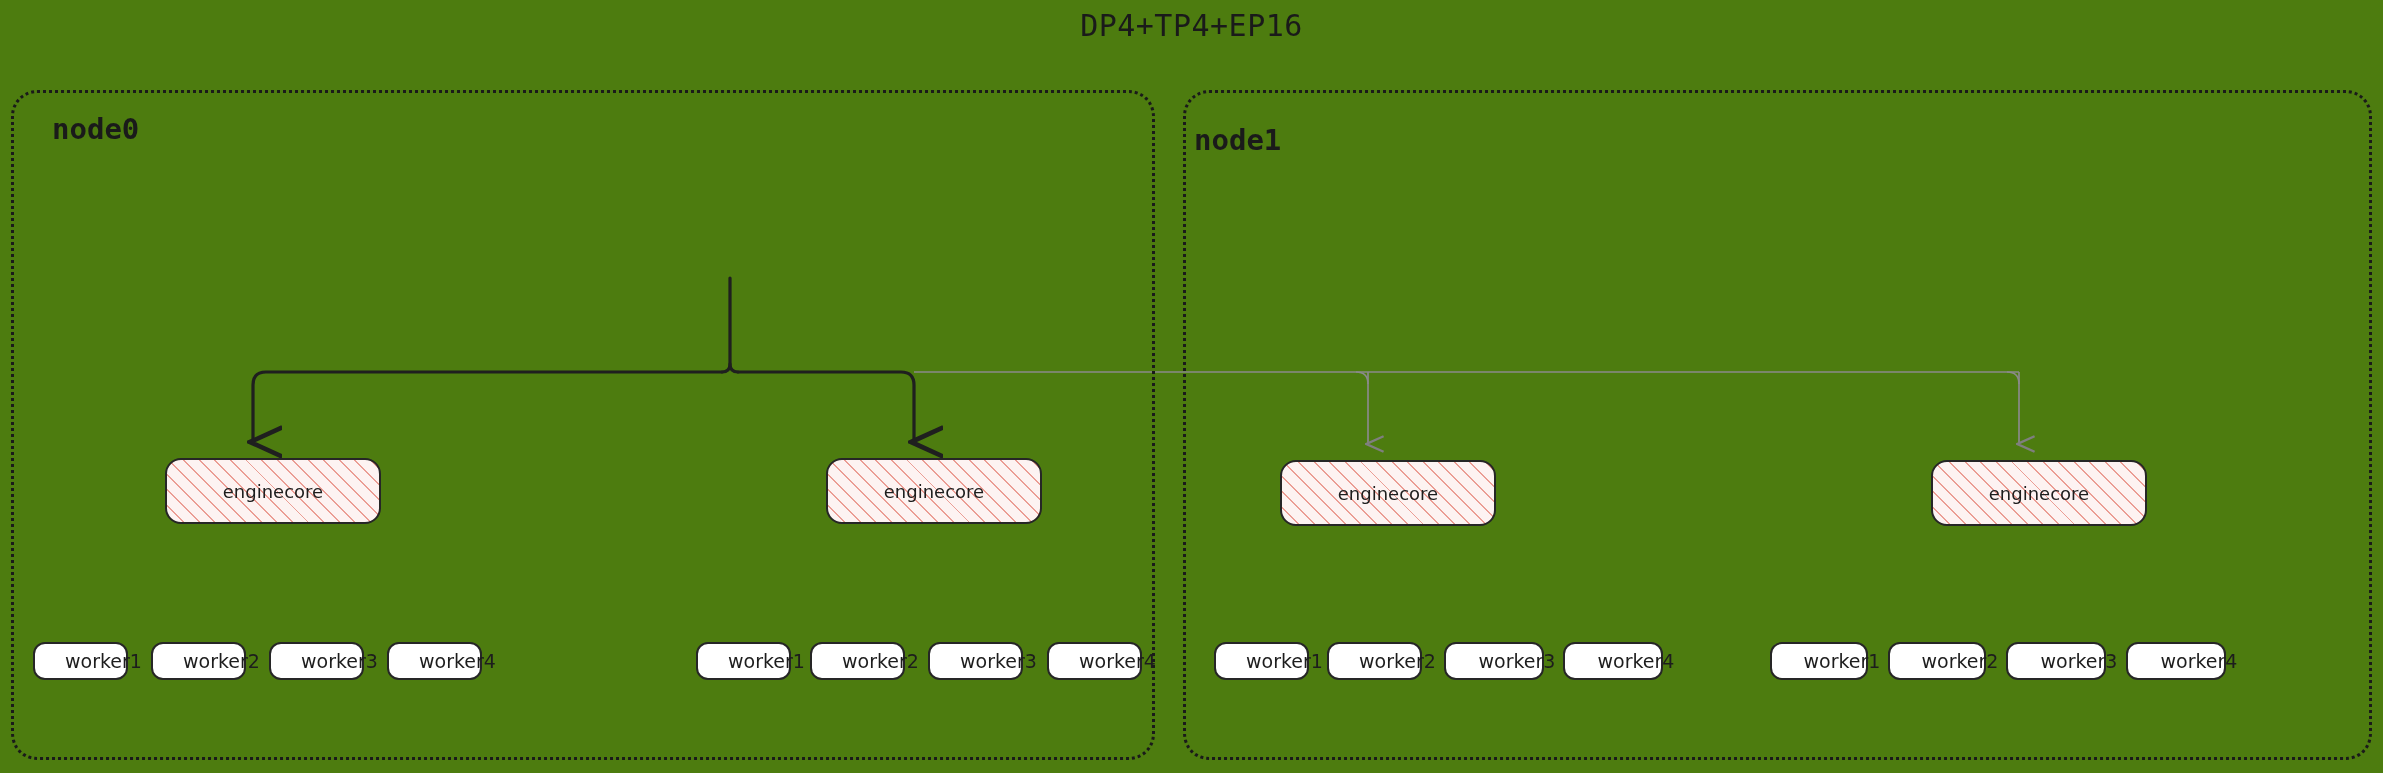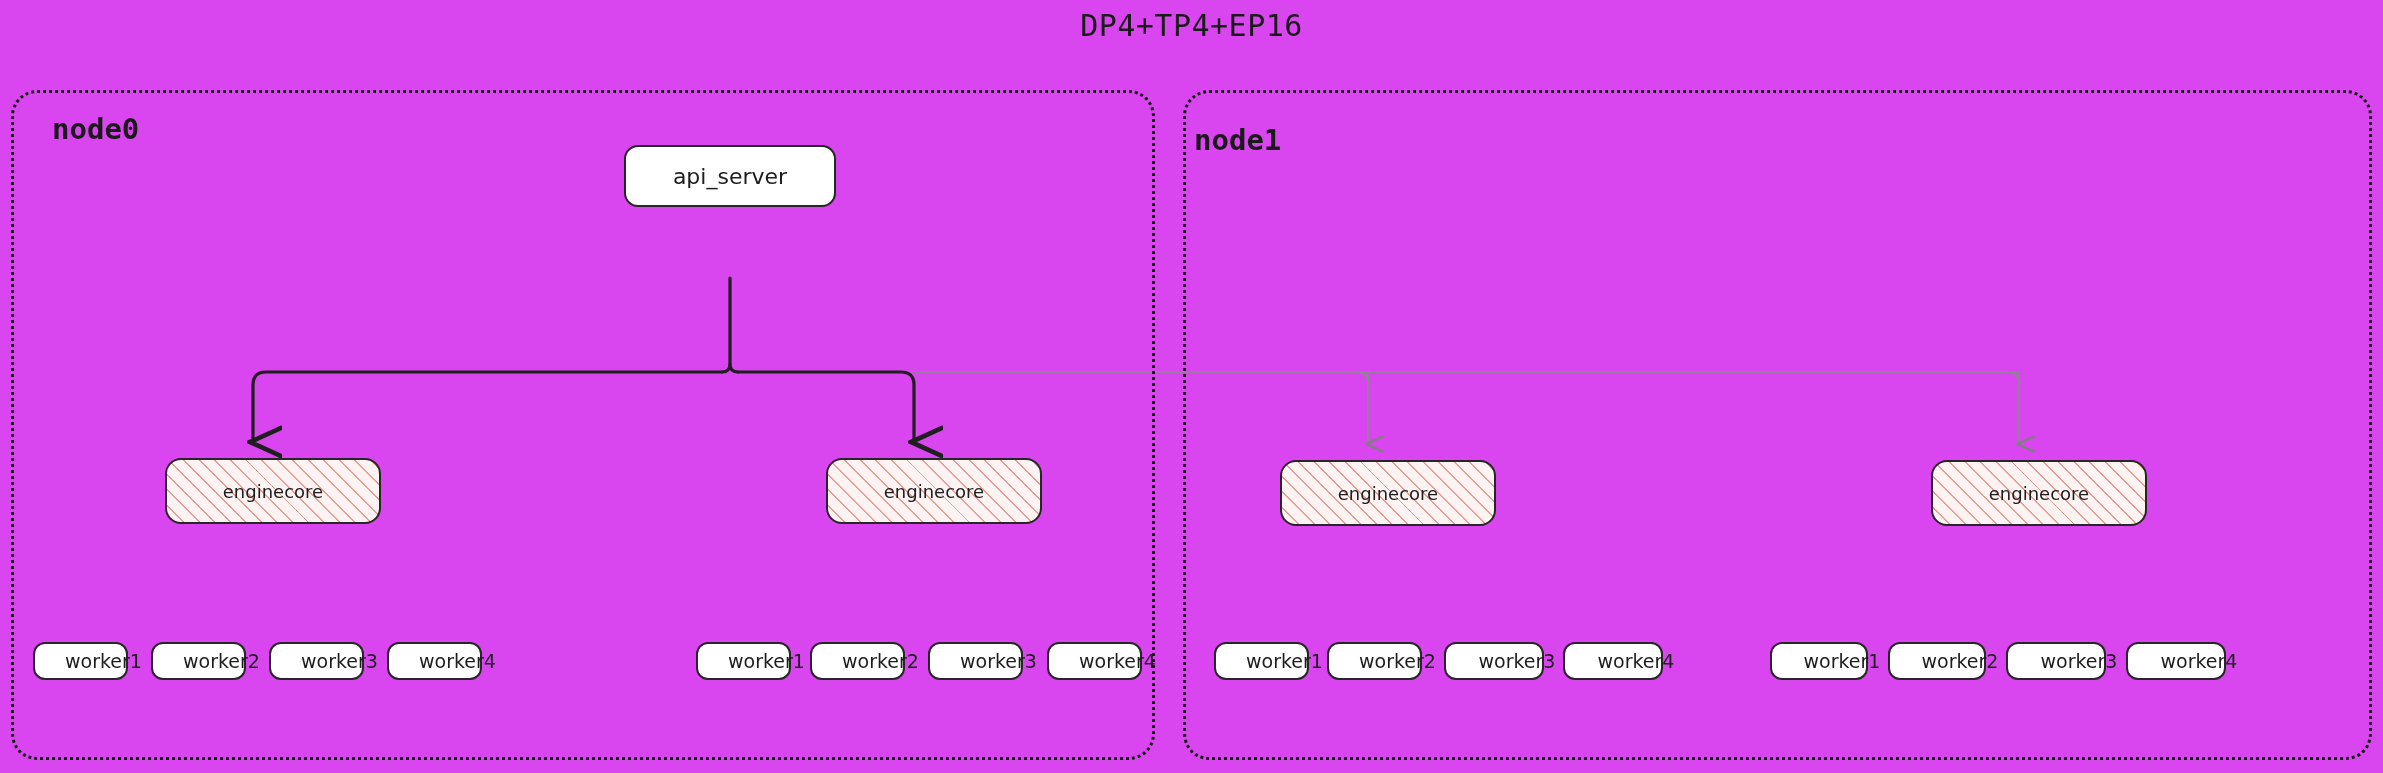--- a/index.html
+++ b/index.html
@@ -7,21 +7,21 @@
     padding: 0;
     background: #ffffff;
   }
   body {
     font-family: "DejaVu Sans", sans-serif;
   }
   #canvas {
     position: relative;
     width: 2383px;
     height: 773px;
-    background: #d946ef;
+    background: #4d7c0f;
     overflow: hidden;
   }
 
   
   #diagram-title {
     position: absolute;
     left: 0;
     top: 8px;
     width: 2383px;
     text-align: center;
@@ -150,23 +150,20 @@
     <path d="M 1368 372 L 1368 444" fill="none" stroke="#8a8a8a" stroke-width="1.7" marker-end="url(#arrow-light)"></path>
     <path d="M 1356 372 Q 1368 372 1368 384" fill="none" stroke="#8a8a8a" stroke-width="1.7" fill-opacity="0"></path>
 
     <path d="M 2019 372 L 2019 444" fill="none" stroke="#8a8a8a" stroke-width="1.7" marker-end="url(#arrow-light)"></path>
     <path d="M 2007 372 Q 2019 372 2019 384" fill="none" stroke="#8a8a8a" stroke-width="1.7" fill-opacity="0"></path>
   </svg>
 
   <div class="node-container" style="left:11px; top:90px; width:1144px; height:670px;"></div>
   <div class="node-label" style="left:52px; top:112px;">node0</div>
 
-  <div class="box box-plain" style="left:624px; top:145px; width:212px; height:62px;">
-    <span>api_server</span>
-  </div>
 
 
   <div class="box box-pink" style="left:145px; top:458px; width:216px; height:66px;">
     <span>enginecore</span>
   </div>
 
   <div class="box box-pink" style="left:806px; top:458px; width:216px; height:66px;">
     <span>enginecore</span>
   </div>
 

